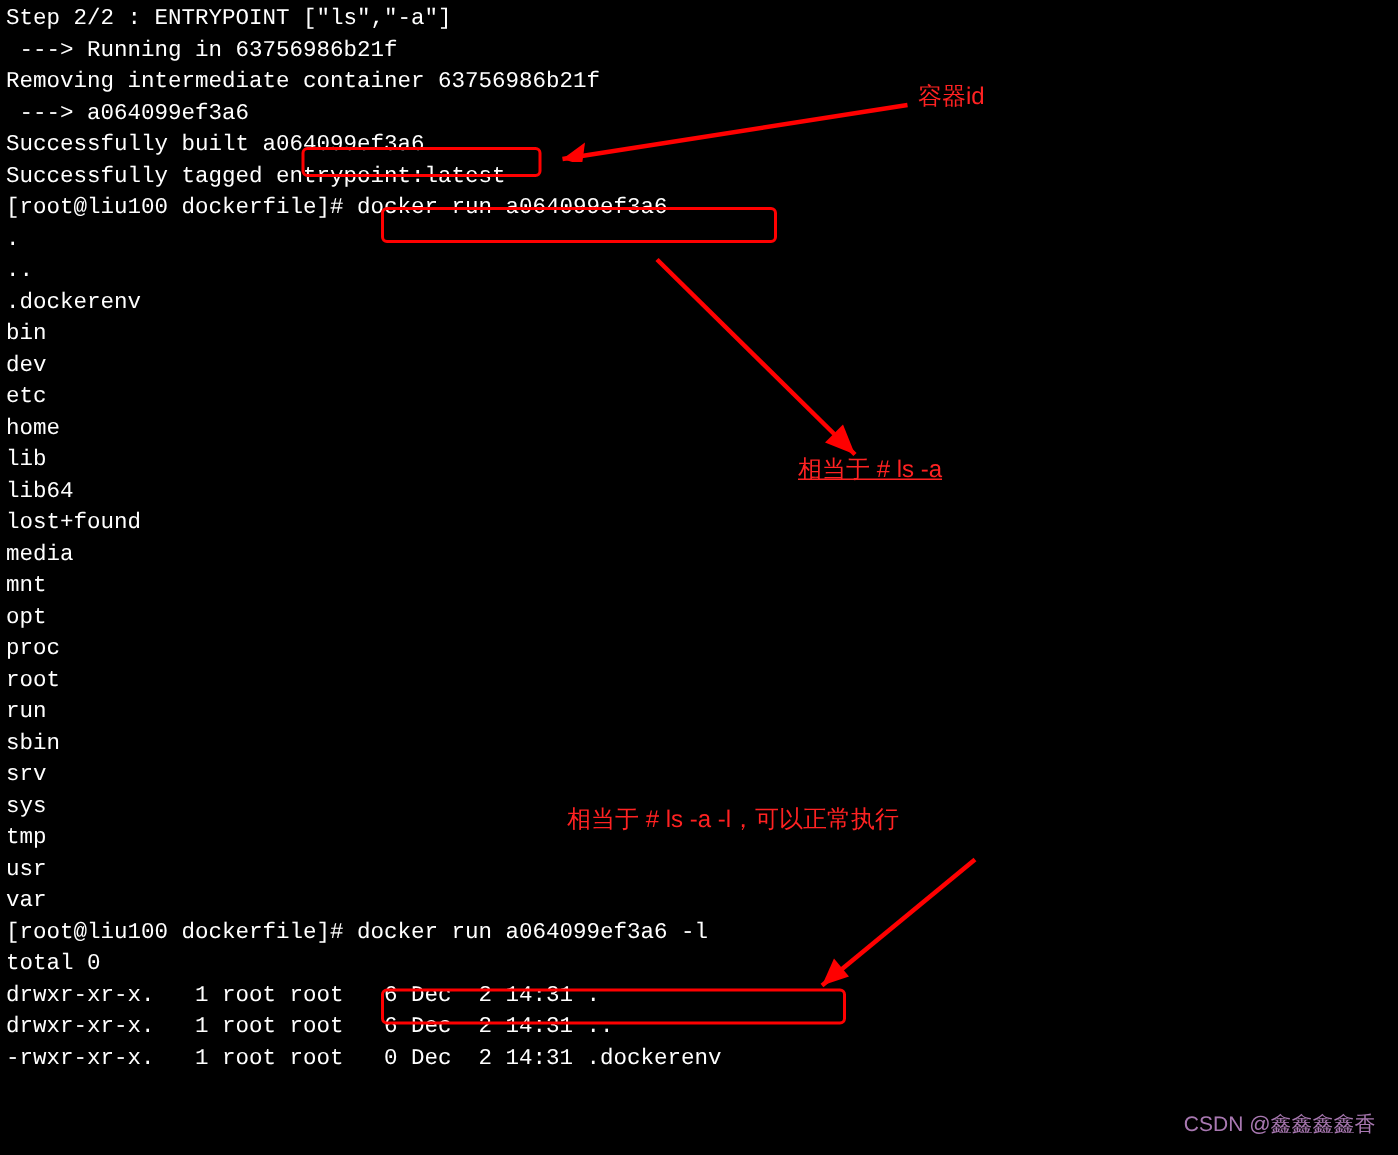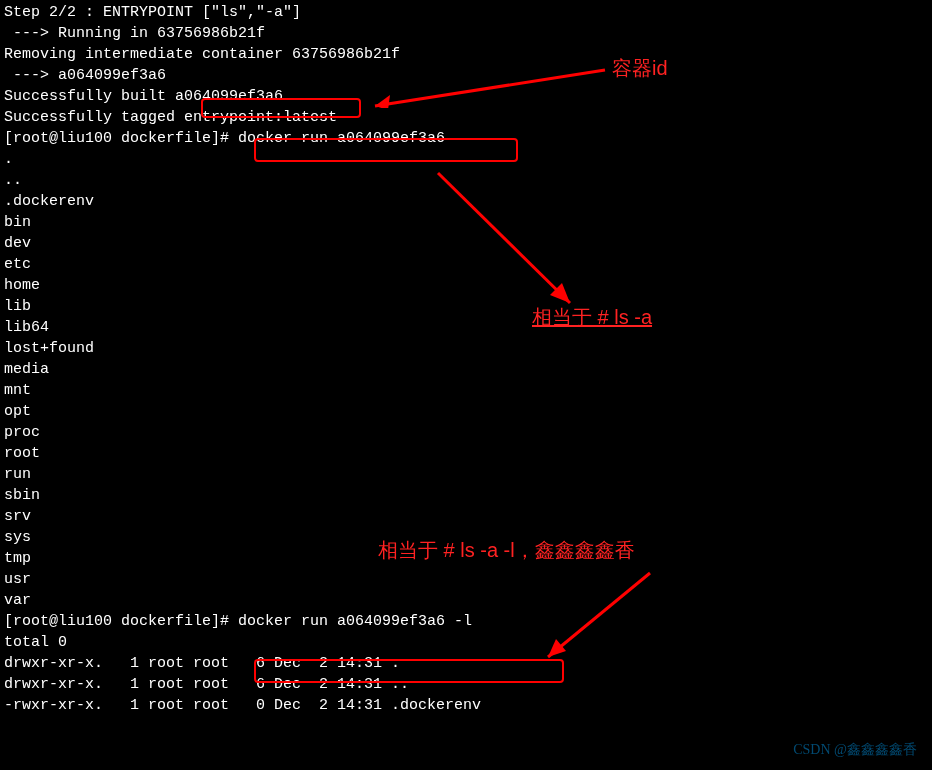--- a/index.html
+++ b/index.html
@@ -47,21 +47,21 @@
     .box3 {
       left: 254px;
       top: 659px;
       width: 310px;
       height: 24px;
     }
     .annotation {
       position: absolute;
       color: #ff2222;
       font-family: 'Microsoft YaHei', sans-serif;
-      font-size: 20px;
+      font-size: 16px;
       pointer-events: none;
     }
     .anno1 {
       left: 612px;
       top: 54px;
     }
     .anno2 {
       left: 532px;
       top: 303px;
       text-decoration: underline;
@@ -79,23 +79,23 @@
       stroke-width: 3;
       fill: none;
     }
     .arrow-head {
       fill: #ff0000;
     }
     .watermark {
       position: absolute;
       right: 15px;
       bottom: 10px;
-      color: #0369a1;
+      color: #f0abfc;
       font-size: 14px;
-      font-family: Liberation Serif, serif;
+      font-family: Liberation Sans, sans-serif;
       opacity: 0.7;
     }
   </style>
 </head>
 <body>
 
 <div class="terminal" id="terminal-container"><span class="line">Step 2/2 : ENTRYPOINT ["ls","-a"]</span><span class="line"> ---&gt; Running in 63756986b21f</span><span class="line">Removing intermediate container 63756986b21f</span><span class="line"> ---&gt; a064099ef3a6</span><span class="line">Successfully built a064099ef3a6</span><span class="line">Successfully tagged entrypoint:latest</span><span class="line">[root@liu100 dockerfile]# docker run a064099ef3a6 </span><span class="line"></span><span class="line">.</span><span class="line">..</span><span class="line">.dockerenv</span><span class="line">bin</span><span class="line">dev</span><span class="line">etc</span><span class="line">home</span><span class="line">lib</span><span class="line">lib64</span><span class="line">lost+found</span><span class="line">media</span><span class="line">mnt</span><span class="line">opt</span><span class="line">proc</span><span class="line">root</span><span class="line">run</span><span class="line">sbin</span><span class="line">srv</span><span class="line">sys</span><span class="line">tmp</span><span class="line">usr</span><span class="line">var</span><span class="line">[root@liu100 dockerfile]# docker run a064099ef3a6 -l</span><span class="line">total 0</span><span class="line">drwxr-xr-x.   1 root root   6 Dec  2 14:31 .</span><span class="line">drwxr-xr-x.   1 root root   6 Dec  2 14:31 ..</span><span class="line">-rwxr-xr-x.   1 root root   0 Dec  2 14:31 .dockerenv</span></div>
 
 <div class="highlight-box box1"></div>
 <div class="highlight-box box2"></div>
@@ -111,15 +111,15 @@
   <polygon class="arrow-head" points="140,138 120,130 132,118"></polygon>
 </svg>
 
 <svg class="arrow" style="left:530px;top:565px;width:200px;height:100px;">
   <line class="arrow-line" x1="120" y1="8" x2="18" y2="92"></line>
   <polygon class="arrow-head" points="18,92 36,86 26,74"></polygon>
 </svg>
 
 <div class="annotation anno1">容器id</div>
 <div class="annotation anno2">相当于 # ls -a</div>
-<div class="annotation anno3">相当于 # ls -a -l，鑫鑫鑫鑫香</div>
+<div class="annotation anno3">相当于 # ls -a -l，可以正常执行</div>
 
 <div class="watermark">CSDN @鑫鑫鑫鑫香</div>
 
 </body></html>

